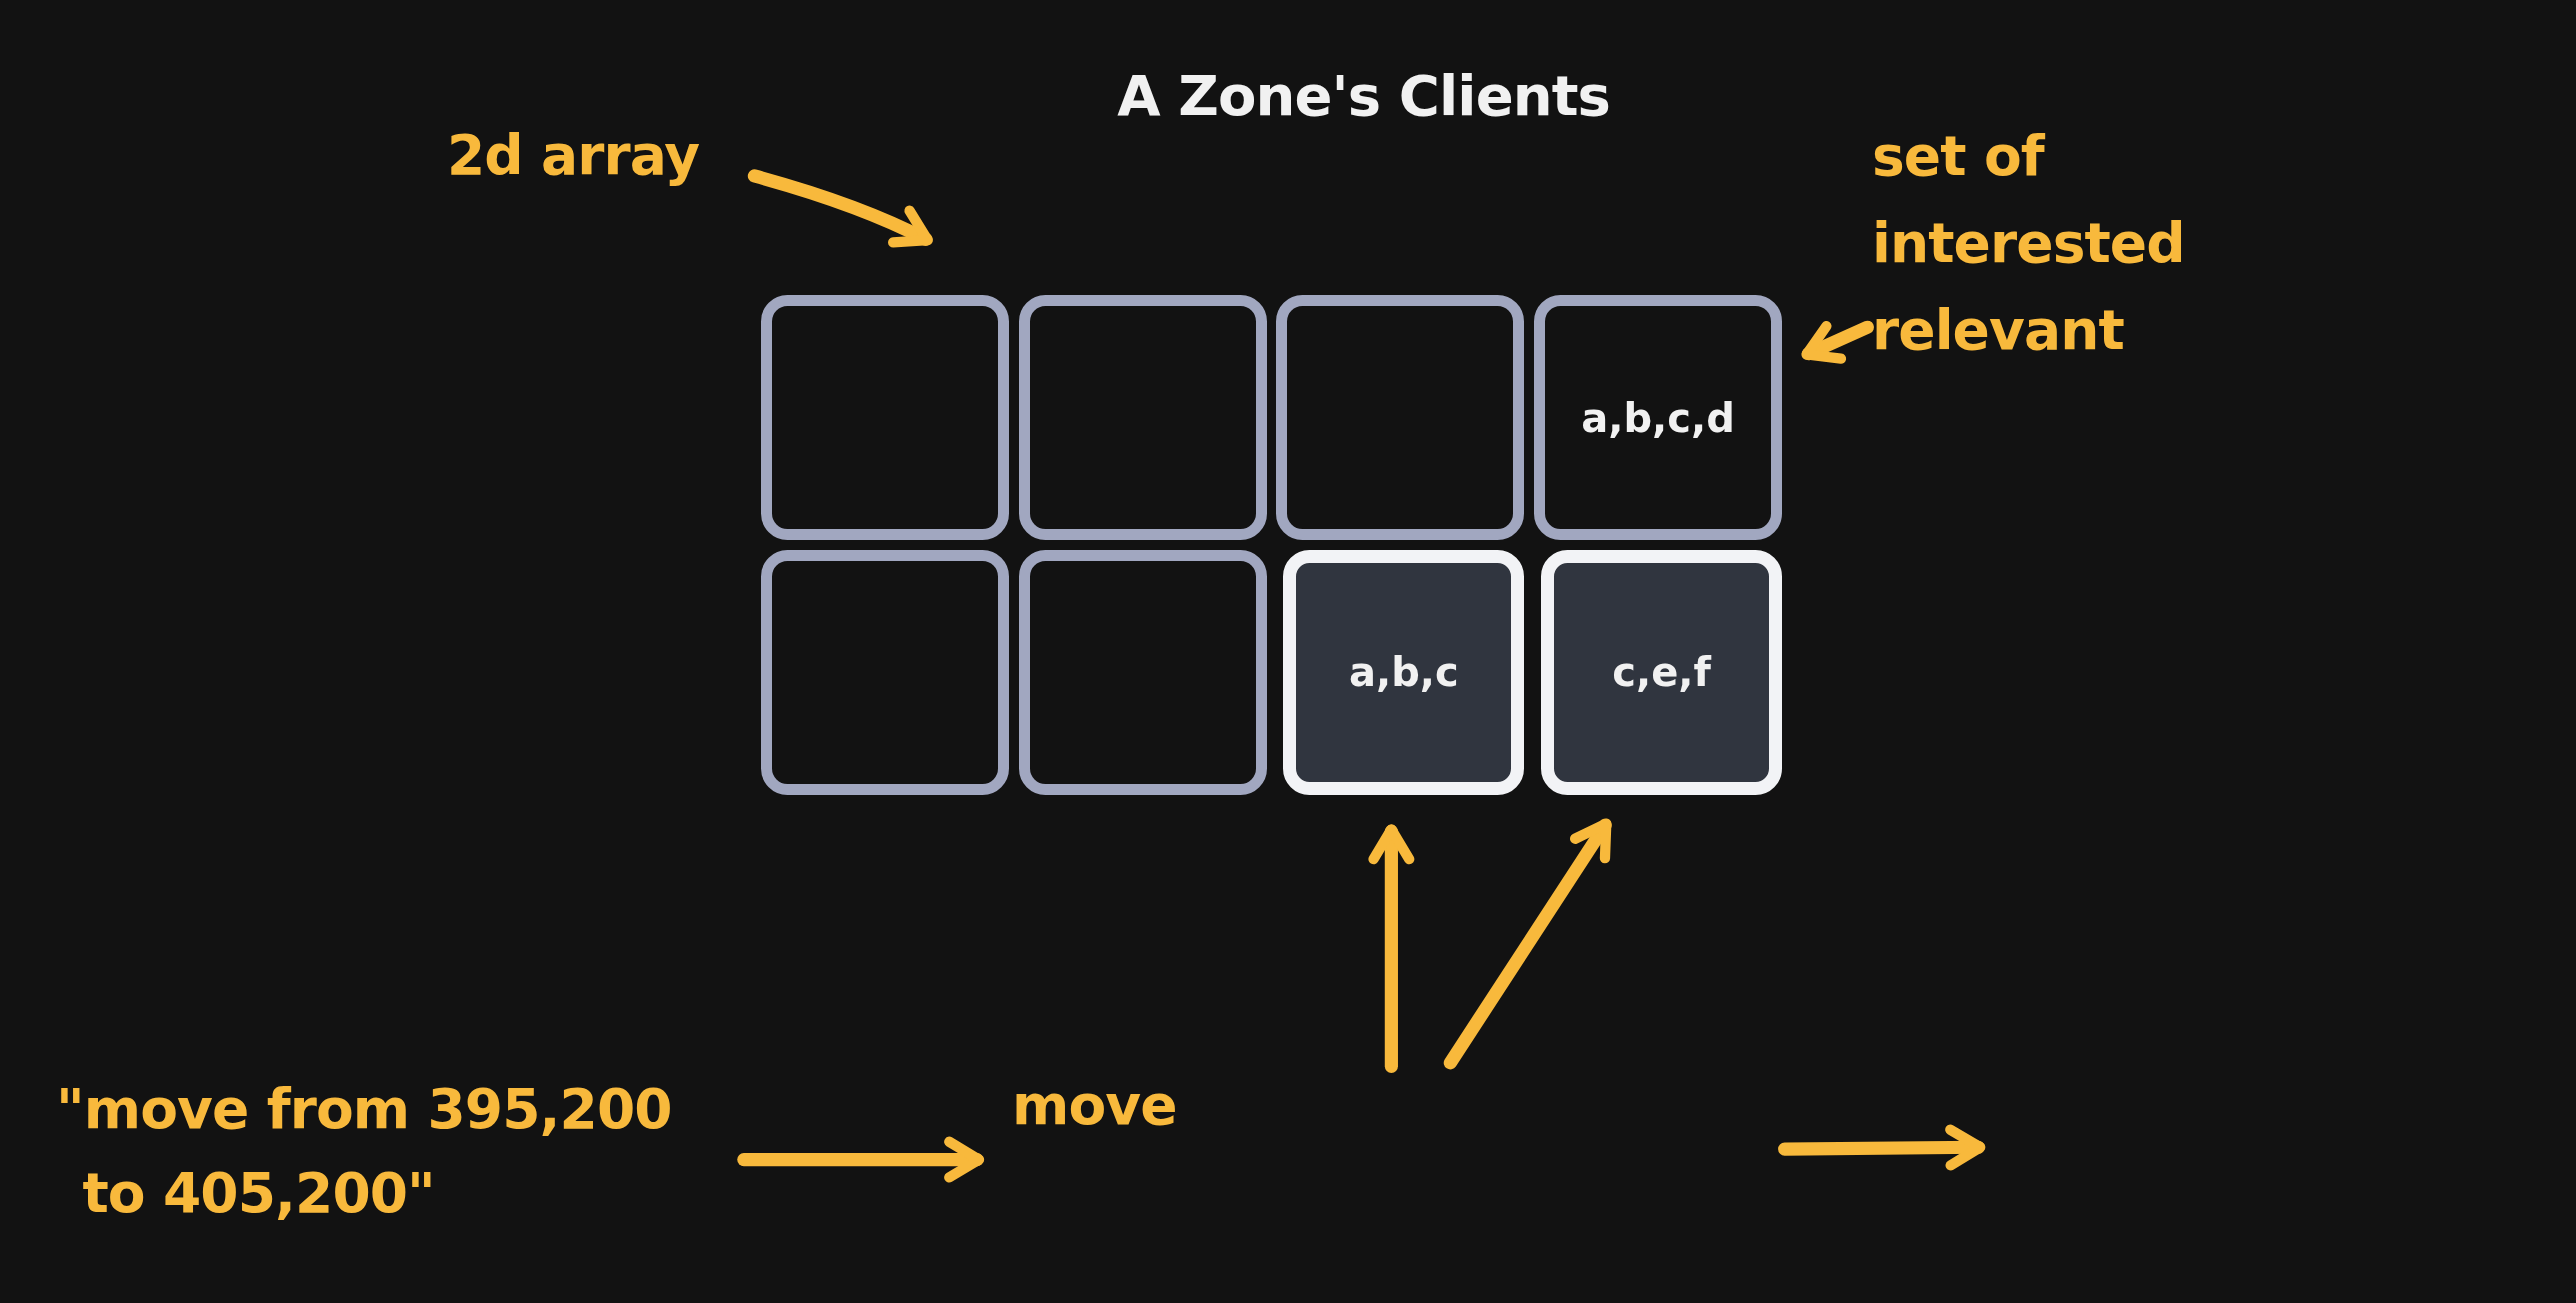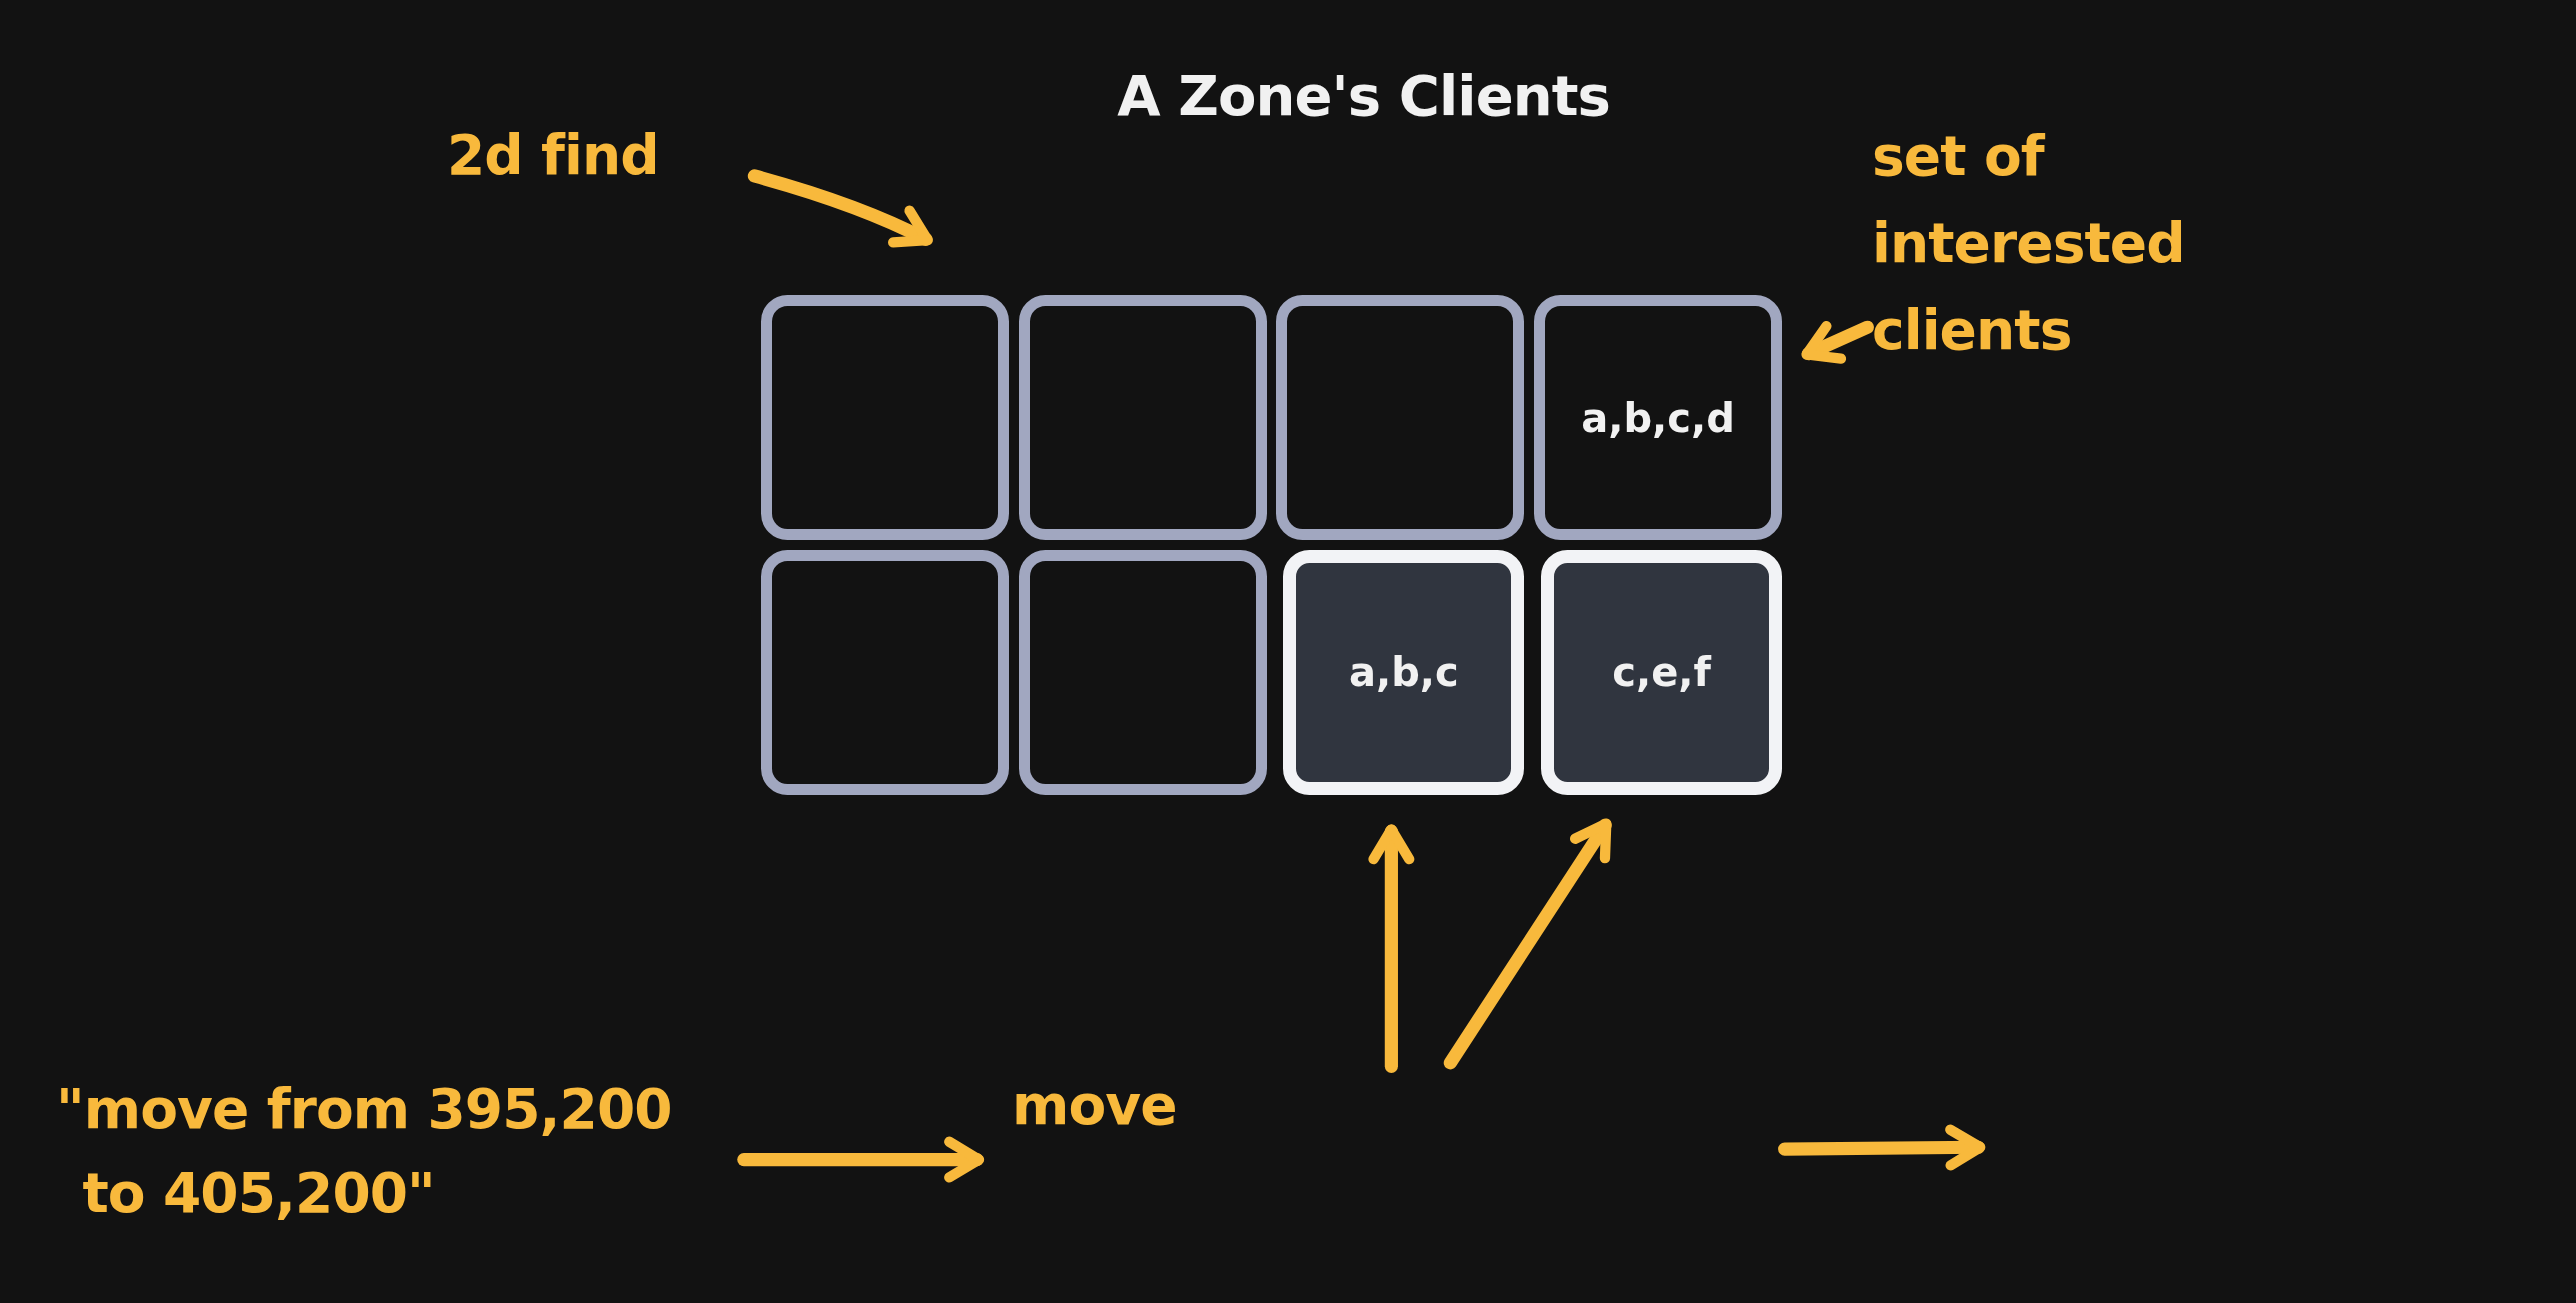--- a/index.html
+++ b/index.html
@@ -90,21 +90,21 @@
   }
 </style>
 </head>
 <body>
 
 <div class="canvas">
 
   <div class="title">A Zone's Clients</div>
 
   <div class="yellow-note note-2d-array">
-    <span>2d find</span>
+    <span>2d array</span>
   </div>
 
   <div class="grid">
       <div class="cell">
         <span class="cell-label"></span>
       </div>
       <div class="cell">
         <span class="cell-label"></span>
       </div>
       <div class="cell">
@@ -123,21 +123,21 @@
         <span class="cell-label">a,b,c</span>
       </div>
       <div class="cell highlighted">
         <span class="cell-label">c,e,f</span>
       </div>
     </div>
 
   <div class="yellow-note note-interest">
     <div>set of</div>
     <div>interested</div>
-    <div>clients</div>
+    <div>relevant</div>
   </div>
 
   <div class="yellow-note note-command">
     <div class="line1">"move from 395,200</div>
     <div class="line2">to 405,200"</div>
   </div>
 
   <div class="yellow-note note-find">
     <div>move</div>
   </div>

